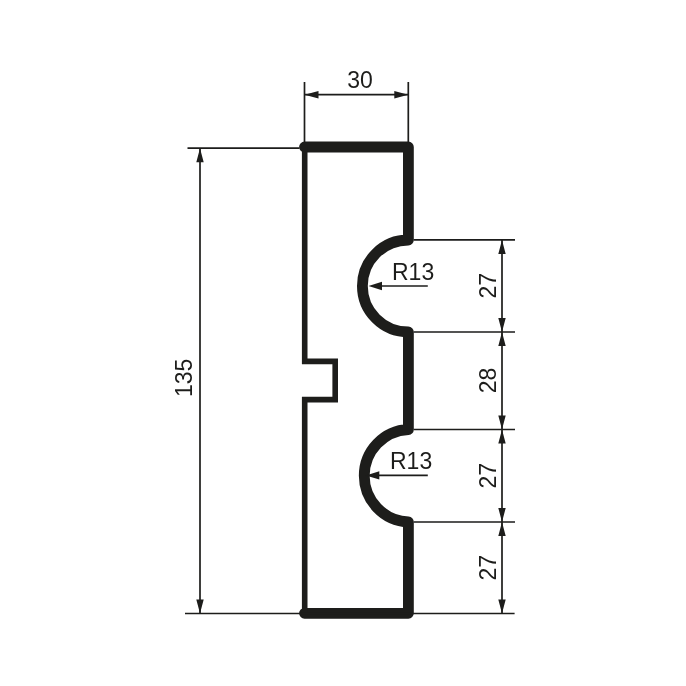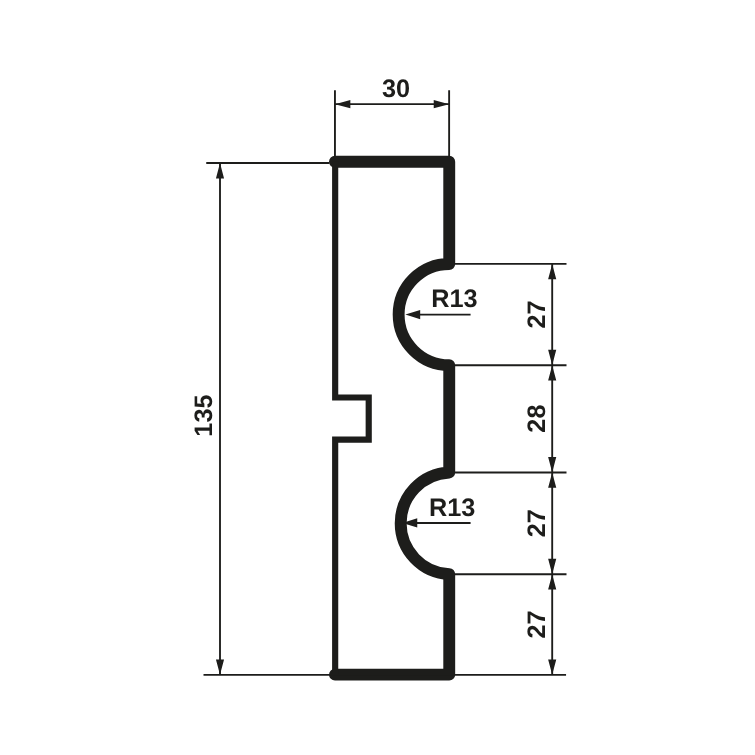--- a/index.html
+++ b/index.html
@@ -1,16 +1,16 @@
 <!DOCTYPE html>
 <html><head>
 <meta charset="utf-8">
 <style>
   html,body{margin:0;padding:0;background:#ffffff;}
-  .wrap{width:612px;height:686px;position:relative;background:#ffffff;font-weight:bold;}
+  .wrap{width:612px;height:686px;position:relative;background:#ffffff;}
   svg{display:block;}
   text{font-family:"Liberation Sans",sans-serif;fill:#1d1d1b;}
 </style>
 </head>
 <body>
 <div class="wrap">
 <svg width="686" height="686" viewBox="0 0 686 686">
 
   <path d="M 304.5,147 L 408.4,147 L 408.4,240 A 46,46 0 0 0 408.4,332 L 408.4,429.5 A 46.3,46.3 0 0 0 408.4,522 L 408.4,613.3 L 304.5,613.3" fill="none" stroke="#1d1d1b" stroke-width="10.8" stroke-linecap="round" stroke-linejoin="round"></path>
 

